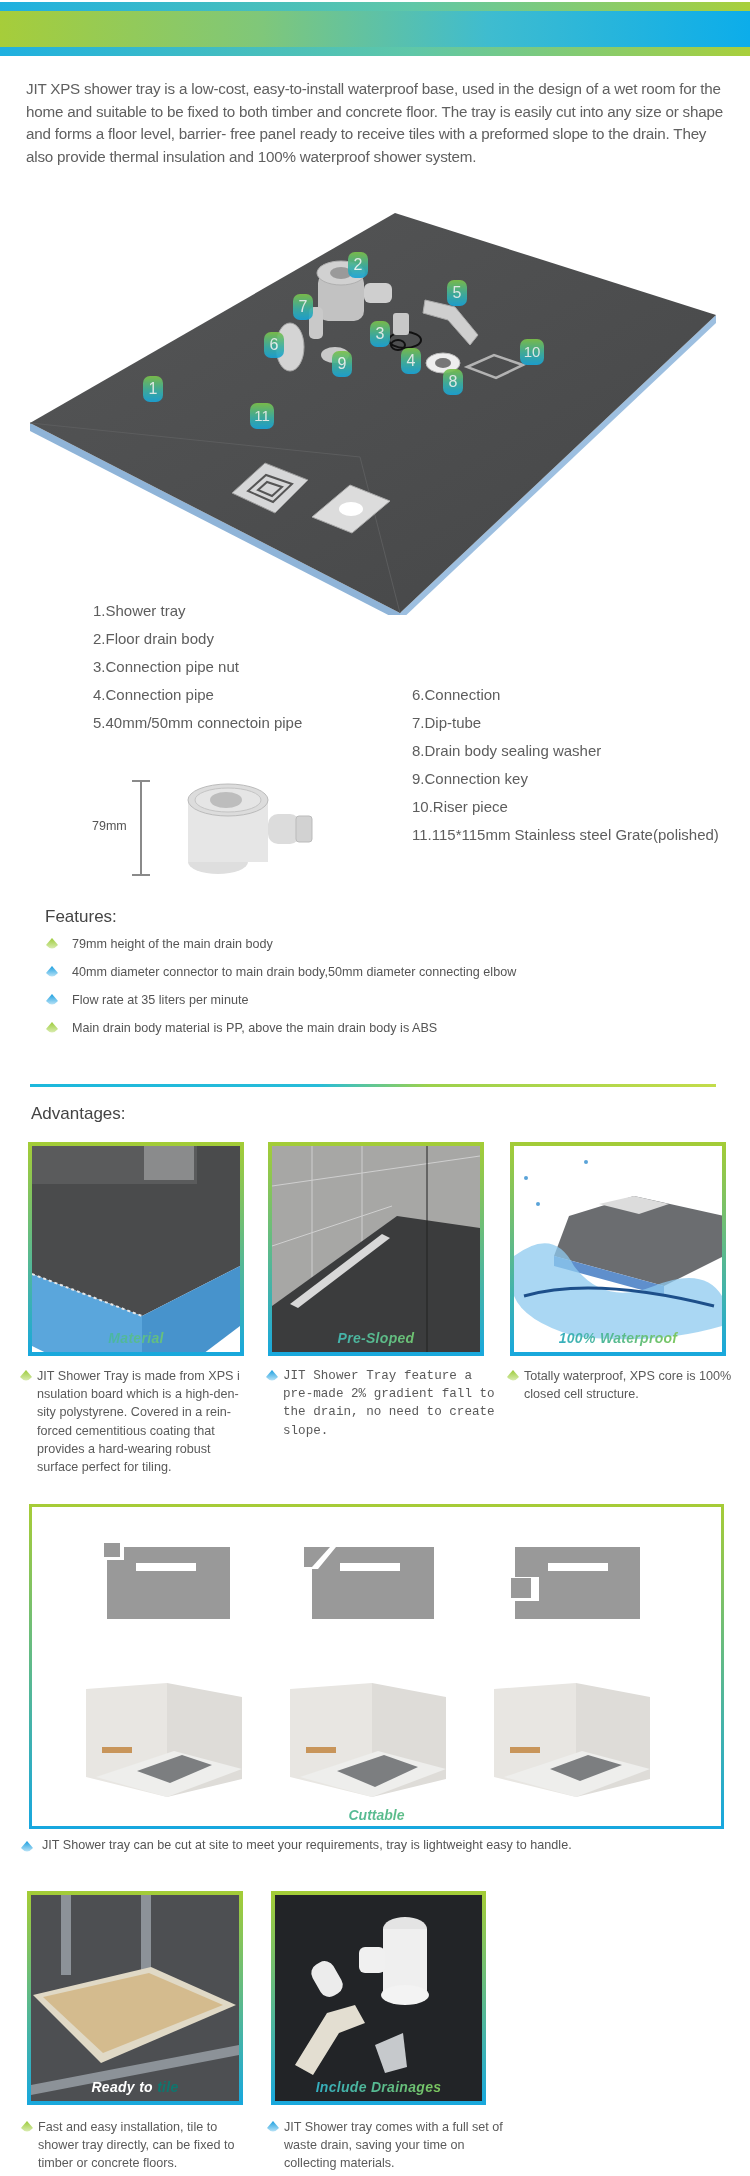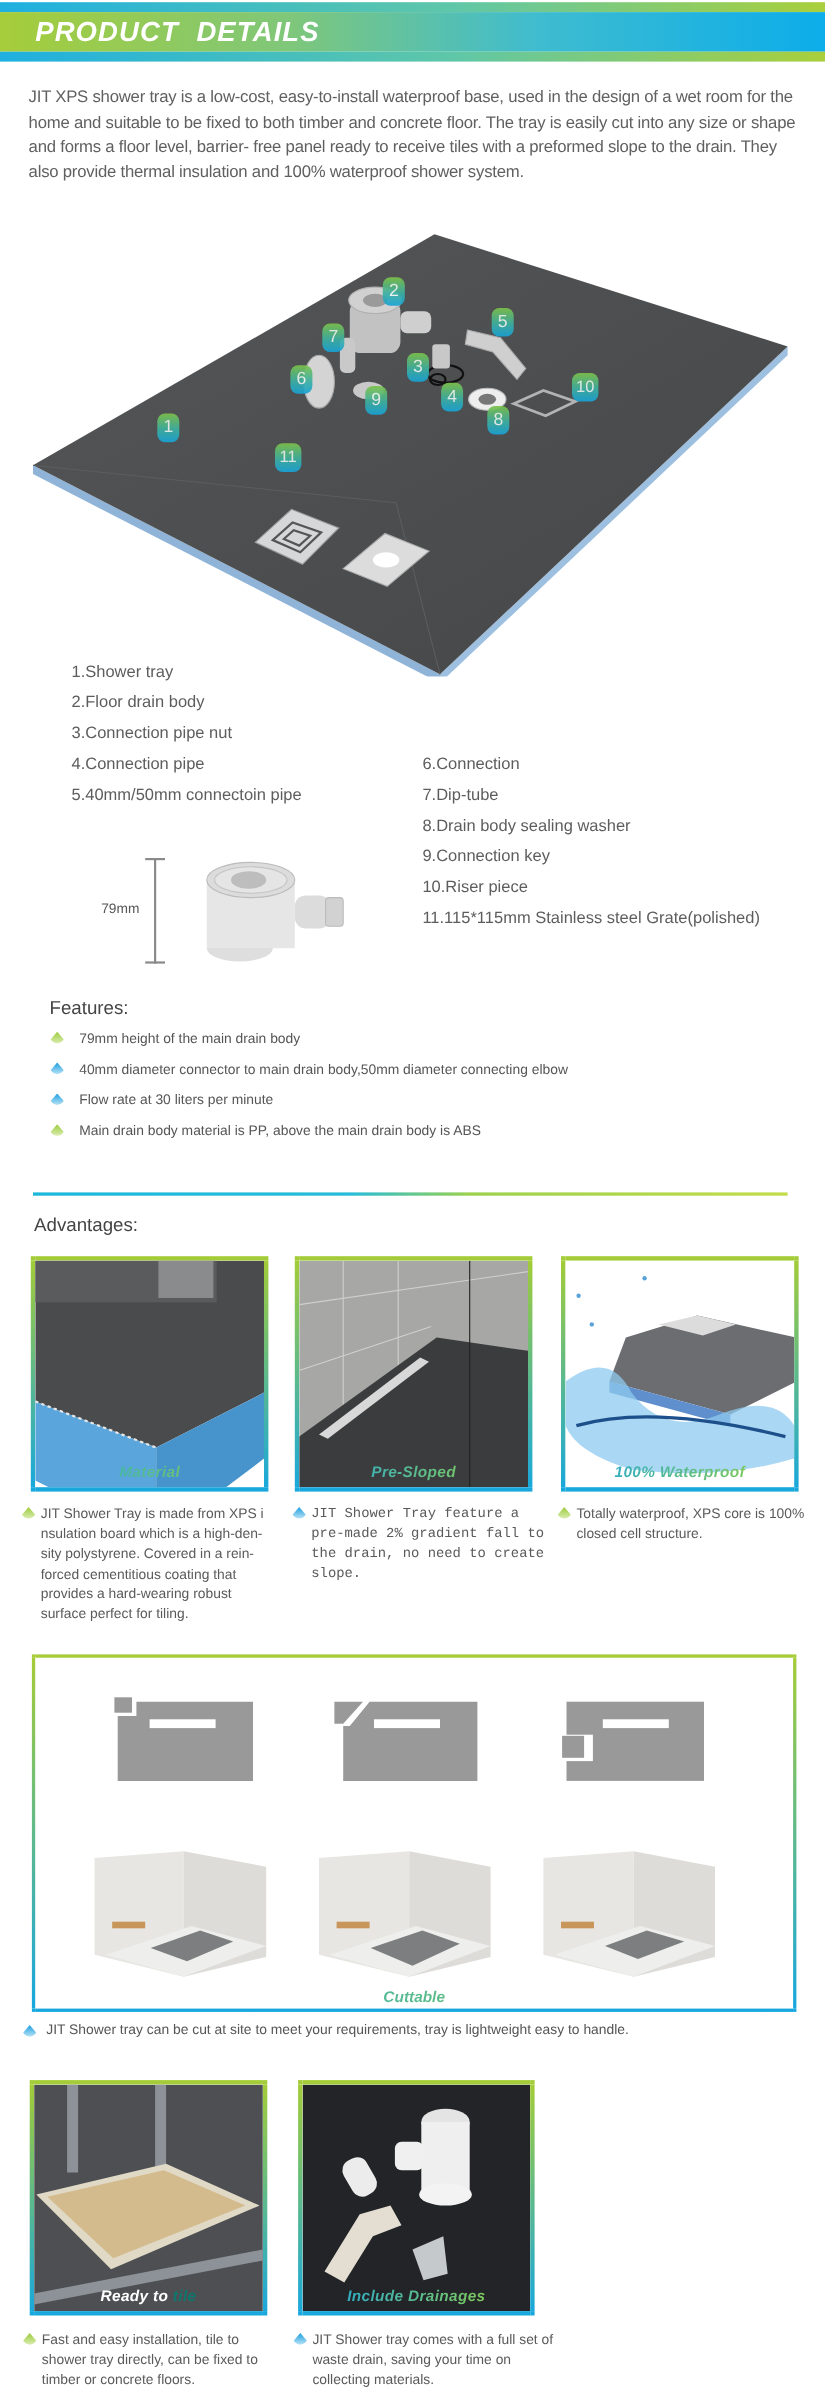--- a/index.html
+++ b/index.html
@@ -16,21 +16,21 @@
   .intro { position: absolute; left: 26px; top: 78px; width: 700px; font-size: 15.2px; line-height: 22.5px; color: #606060; letter-spacing: -0.2px; }
 
   
   .tray-wrap { position: absolute; left: 0; top: 195px; width: 750px; height: 420px; }
   .tray-svg { position: absolute; left: 0; top: 0; }
   .badge { position: absolute; width: 20px; height: 26px; border-radius: 7px; background: linear-gradient(180deg, #7cc24a 0%, #3db0a0 55%, #19a3d6 100%); color: #e8f4f0; font-size: 16px; line-height: 26px; text-align: center; opacity: .92; }
   .badge.wide { width: 24px; font-size: 15px; }
 
   
   .parts { position: absolute; font-size: 15px; color: #5d5d5d; }
-  .parts div { height: 28px; line-height: 28px; white-space: nowrap; }
+  .parts div { height: 28px; line-height: 28px; white-space: nowrap; margin-left: 28px; }
 
   .dim { position: absolute; left: 90px; top: 780px; width: 260px; height: 100px; }
   .dim .vline { position: absolute; left: 50px; top: 0; width: 2px; height: 96px; background: #8a8a8a; }
   .dim .tick { position: absolute; left: 42px; width: 18px; height: 2px; background: #8a8a8a; }
   .dim .lbl { position: absolute; left: 2px; top: 39px; font-size: 12.5px; color: #555; }
 
   
   .features-title { position: absolute; left: 45px; top: 907px; font-size: 17px; color: #444; }
   .feature-list { position: absolute; left: 45px; top: 930px; }
   .feature-item { position: relative; height: 28px; line-height: 28px; padding-left: 27px; font-size: 12.6px; color: #555; white-space: nowrap; }
@@ -71,21 +71,20 @@
         <stop offset="0" stop-color="#555657"></stop>
         <stop offset="1" stop-color="#454647"></stop>
       </linearGradient>
   </defs>
 </svg>
 
 <div class="hdr">
   <div class="stripe-top"></div>
   <div class="band"></div>
   <div class="stripe-bot"></div>
-  <div class="title">PRODUCT  DETAILS</div>
 </div>
 
 <p class="intro">JIT XPS shower tray is a low-cost, easy-to-install waterproof base, used in the design of a wet room for the home and suitable to be fixed to both timber and concrete floor. The tray is easily cut into any size or shape and forms a floor level, barrier- free panel ready to receive tiles with a preformed slope to the drain. They also provide thermal insulation and 100% waterproof shower system.</p>
 
 <div class="tray-wrap">
   <svg class="tray-svg" width="750" height="420" viewBox="0 0 750 420">
 
     <polygon points="30,228 400,418 400,426 30,236" fill="#8fb4d8"></polygon>
     <polygon points="400,418 716,120 716,128 400,426" fill="#9dbfe0"></polygon>
 
@@ -181,21 +180,21 @@
   <div class="feature-item">
     <svg class="drop" viewBox="0 0 12 12">
         <path d="M6 0 L12 7 Q6 14 0 7 Z" fill="url(#gBlue)"></path>
       </svg>
     <span>40mm diameter connector to main drain body,50mm diameter connecting elbow</span>
   </div>
   <div class="feature-item">
     <svg class="drop" viewBox="0 0 12 12">
         <path d="M6 0 L12 7 Q6 14 0 7 Z" fill="url(#gBlue)"></path>
       </svg>
-    <span>Flow rate at 30 liters per minute</span>
+    <span>Flow rate at 35 liters per minute</span>
   </div>
   <div class="feature-item">
     <svg class="drop" viewBox="0 0 12 12">
         <path d="M6 0 L12 7 Q6 14 0 7 Z" fill="url(#gGreen)"></path>
       </svg>
     <span>Main drain body material is PP, above the main drain body is ABS</span>
   </div>
 </div>
 
 <div class="divider"></div>

